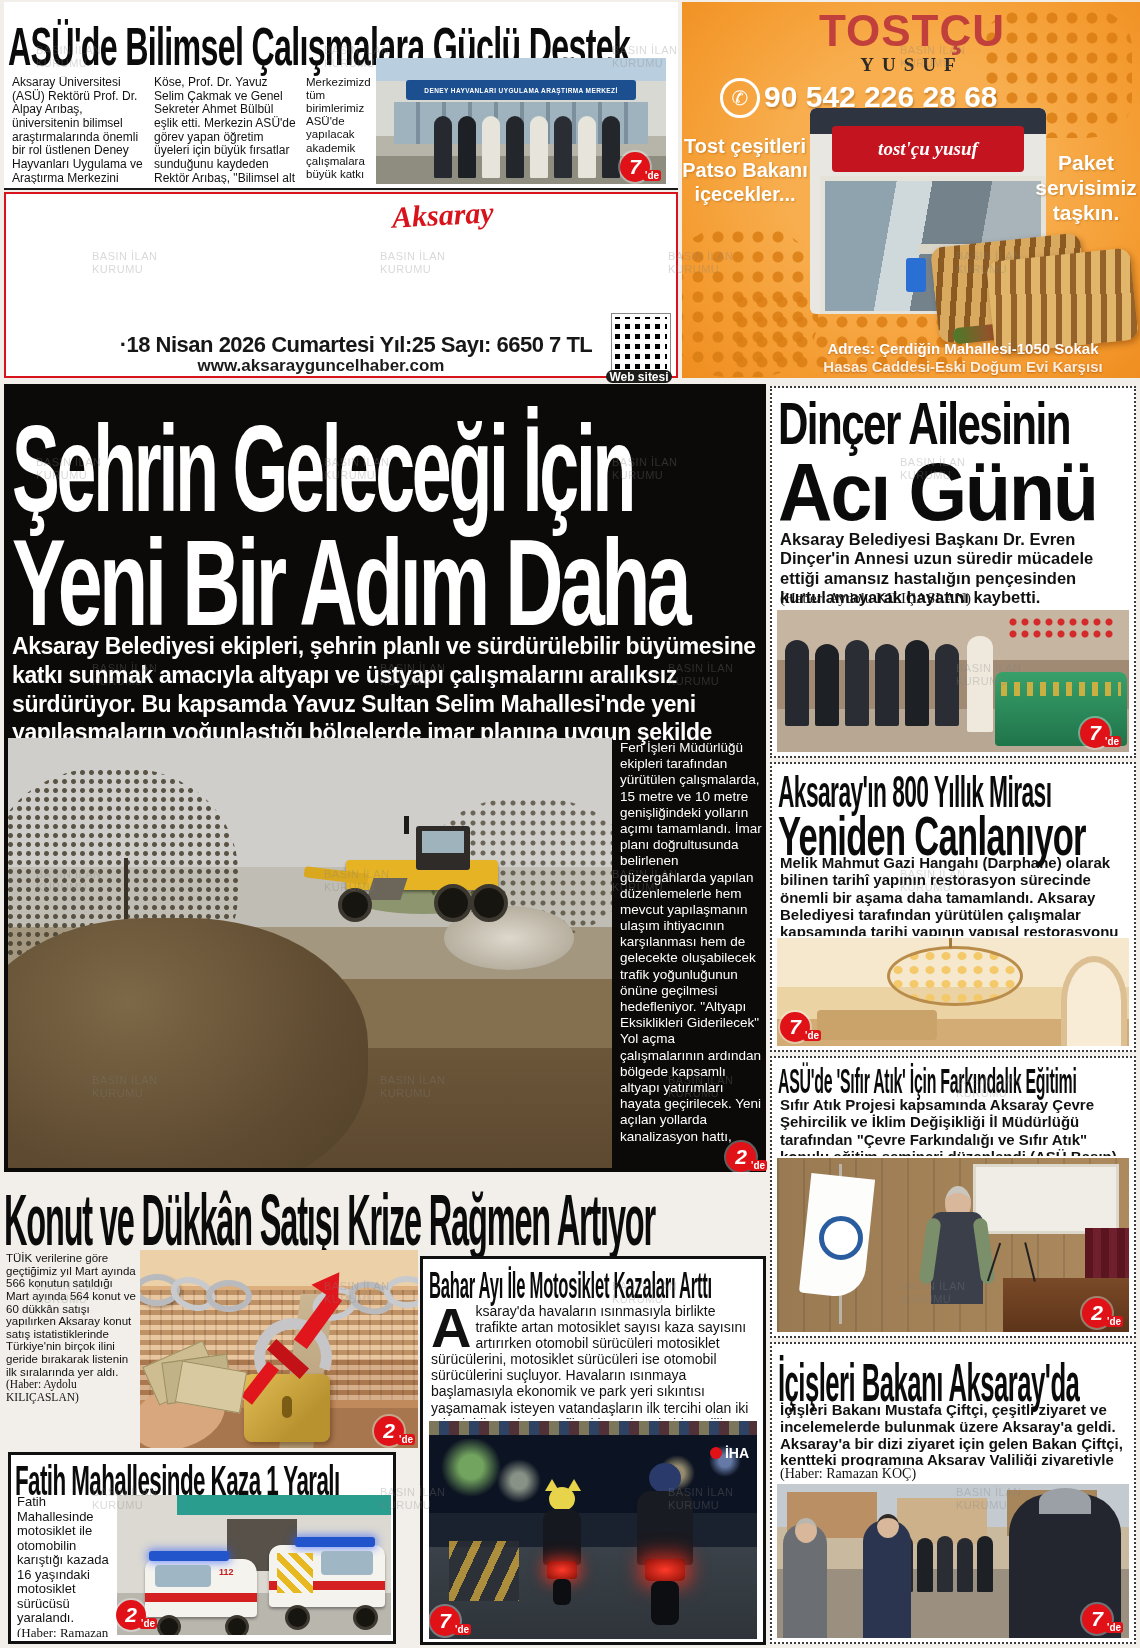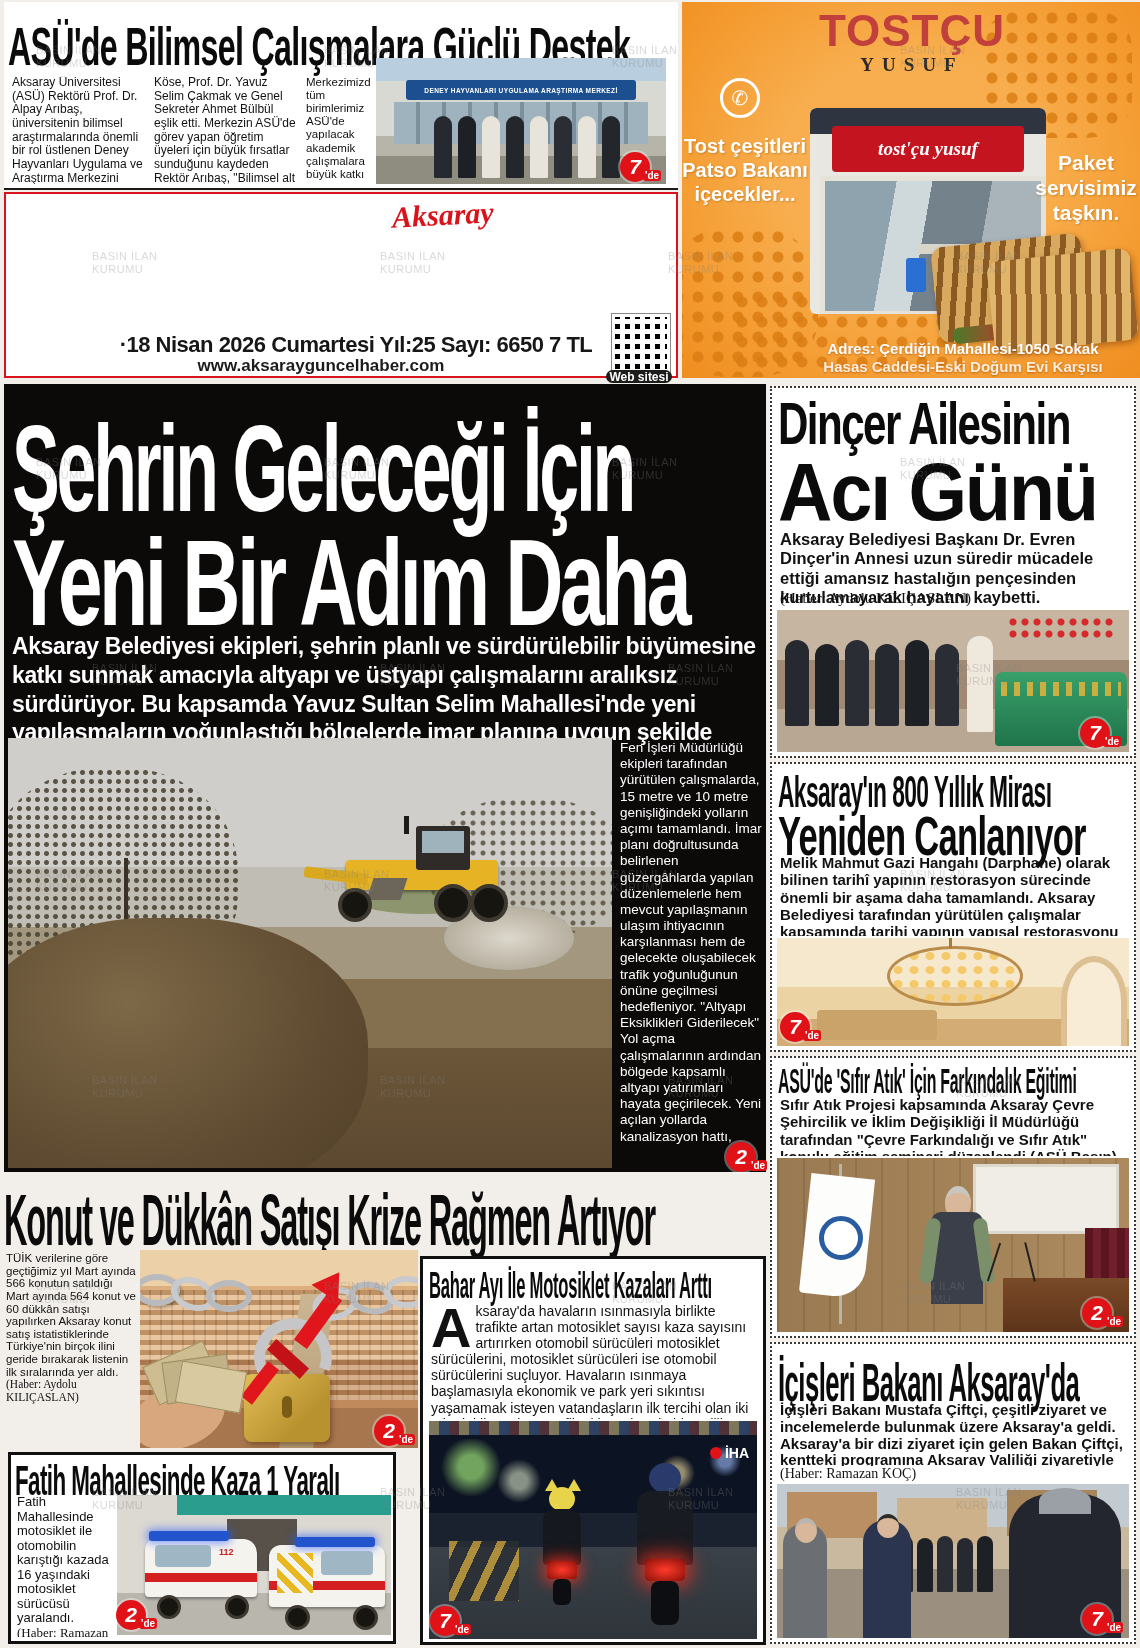--- a/index.html
+++ b/index.html
@@ -60,20 +60,21 @@
     </div>
   </div>
 
   <div class="abs" style="left:682px;top:2px;width:458px;height:376px;background:radial-gradient(ellipse at 50% 45%,#f8ae4e 0 40%,#f49b30 75%,#ef8d20 100%);overflow:hidden;">
     <div class="dots" style="left:300px;top:6px;width:150px;height:130px;border-radius:30%;"></div>
     <div class="dots" style="left:-14px;top:225px;width:150px;height:150px;border-radius:40%;"></div>
     <div class="dots" style="left:50px;top:290px;width:230px;height:84px;"></div>
     <div class="abs" style="left:120px;top:4px;width:220px;text-align:center;font-size:44px;font-weight:900;color:#c2403c;letter-spacing:1px;">TOSTÇU</div>
     <div class="abs byline" style="left:120px;top:52px;width:220px;text-align:center;font-size:19px;font-weight:700;letter-spacing:8px;color:#2e2a26;">YUSUF</div>
     <div class="abs" style="left:38px;top:76px;width:34px;height:34px;border:3px solid #fff;border-radius:50%;color:#fff;display:flex;align-items:center;justify-content:center;font-size:20px;">✆</div>
+    <div class="abs" style="left:82px;top:78px;font-size:30px;font-weight:900;color:#fff;text-shadow:1px 2px 2px rgba(120,60,0,.35);">90 542 226 28 68</div>
 
     <div class="photo" style="left:128px;top:106px;width:236px;height:206px;background:#e9e7e2;border-radius:6px;">
       <div class="abs" style="left:0;top:0;width:100%;height:26px;background:#2e3440;border-radius:6px 6px 0 0;"></div>
       <div class="abs" style="left:22px;top:18px;width:192px;height:46px;background:#c41420;border-radius:4px;display:flex;align-items:center;justify-content:center;">
         <span class="byline" style="font-size:19px;font-style:italic;font-weight:700;color:#fff;">tost'çu yusuf</span>
       </div>
       <div class="abs" style="left:10px;top:68px;width:216px;height:130px;background:linear-gradient(100deg,#8fa3ae 0 30%,#cfd8db 30% 45%,#74828c 45% 70%,#a8b4ba 70%);border:5px solid #e5e2da;"></div>
       <div class="abs" style="left:96px;top:150px;width:20px;height:34px;background:#2a6fd4;border-radius:3px;"></div>
       <div class="abs" style="left:124px;top:150px;width:20px;height:34px;background:#d4d42a;border-radius:3px;"></div>
       <div class="abs" style="left:152px;top:150px;width:20px;height:34px;background:#c9cf35;border-radius:3px;"></div>
@@ -327,21 +328,21 @@
 
   <div class="sbox" style="left:8px;top:1452px;width:388px;height:192px;box-sizing:border-box;">
     <div class="abs" style="left:4px;top:2px;height:38px;">
       <span class="cond" style="font-size:38px;letter-spacing:-1px;transform:scale(.59,1.12);color:#0b0b0b;">Fatih Mahallesinde Kaza 1 Yaralı</span>
     </div>
     <div class="abs bodytxt" style="left:6px;top:40px;width:96px;height:142px;font-size:13px;line-height:1.12;overflow:hidden;"><span>Fatih Mahallesinde motosiklet ile otomobilin karıştığı kazada 16 yaşındaki motosiklet sürücüsü yaralandı.</span> <span class="byline">(Haber: Ramazan KOÇ)</span></div>
     <div class="photo" style="left:106px;top:40px;width:274px;height:140px;">
       <div class="abs" style="inset:0;background:linear-gradient(180deg,#dcd9d2 0 70%,#b9b6ae 70%);"></div>
       <div class="abs" style="left:60px;top:0;width:214px;height:20px;background:#2a9d8f;"></div>
       <div class="abs" style="left:110px;top:24px;width:70px;height:52px;background:#57514a;"></div>
-      <div class="abs" style="left:28px;top:34px;width:112px;height:84px;">
+      <div class="abs" style="left:28px;top:54px;width:112px;height:84px;">
         <div class="abs" style="left:0;top:10px;width:112px;height:58px;background:#f5f3ee;border-radius:10px 14px 4px 4px;box-shadow:0 2px 3px rgba(0,0,0,.35);"></div>
         <div class="abs" style="left:4px;top:2px;width:80px;height:10px;background:#2255cc;border-radius:3px;box-shadow:0 0 8px 2px rgba(40,90,255,.6);"></div>
         <div class="abs" style="left:10px;top:16px;width:56px;height:22px;background:#9fb6c4;border-radius:4px;"></div>
         <div class="abs" style="left:0;top:44px;width:112px;height:9px;background:#d42020;"></div>
         <span class="abs" style="left:74px;top:18px;font-size:9px;font-weight:800;color:#c42020;">112</span>
         <div class="whl" style="left:12px;top:66px;width:18px;height:18px;border-width:3px;"></div>
         <div class="whl" style="left:80px;top:66px;width:18px;height:18px;border-width:3px;"></div>
       </div>
       <div class="abs" style="left:152px;top:38px;width:116px;height:92px;">
         <div class="abs" style="left:0;top:12px;width:116px;height:62px;background:#f5f3ee;border-radius:12px 10px 4px 4px;box-shadow:0 2px 3px rgba(0,0,0,.35);"></div>

